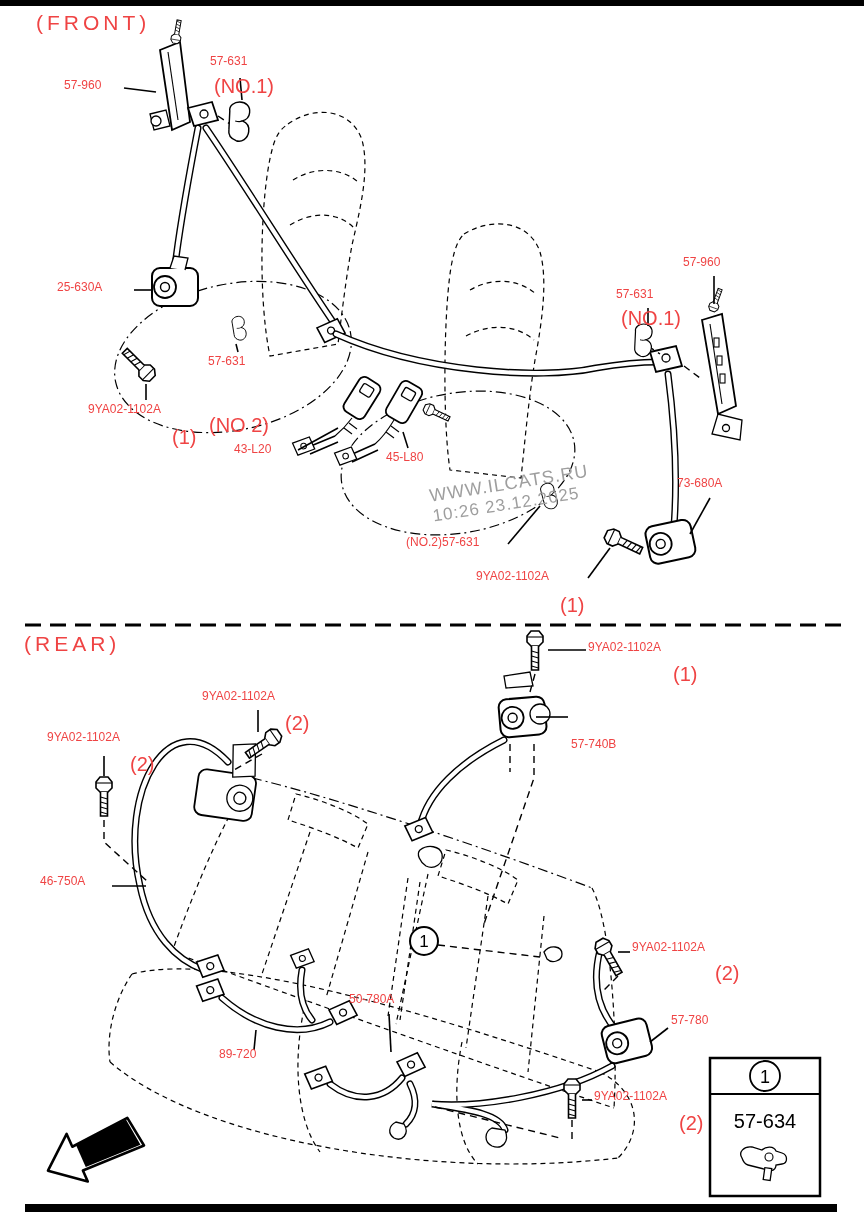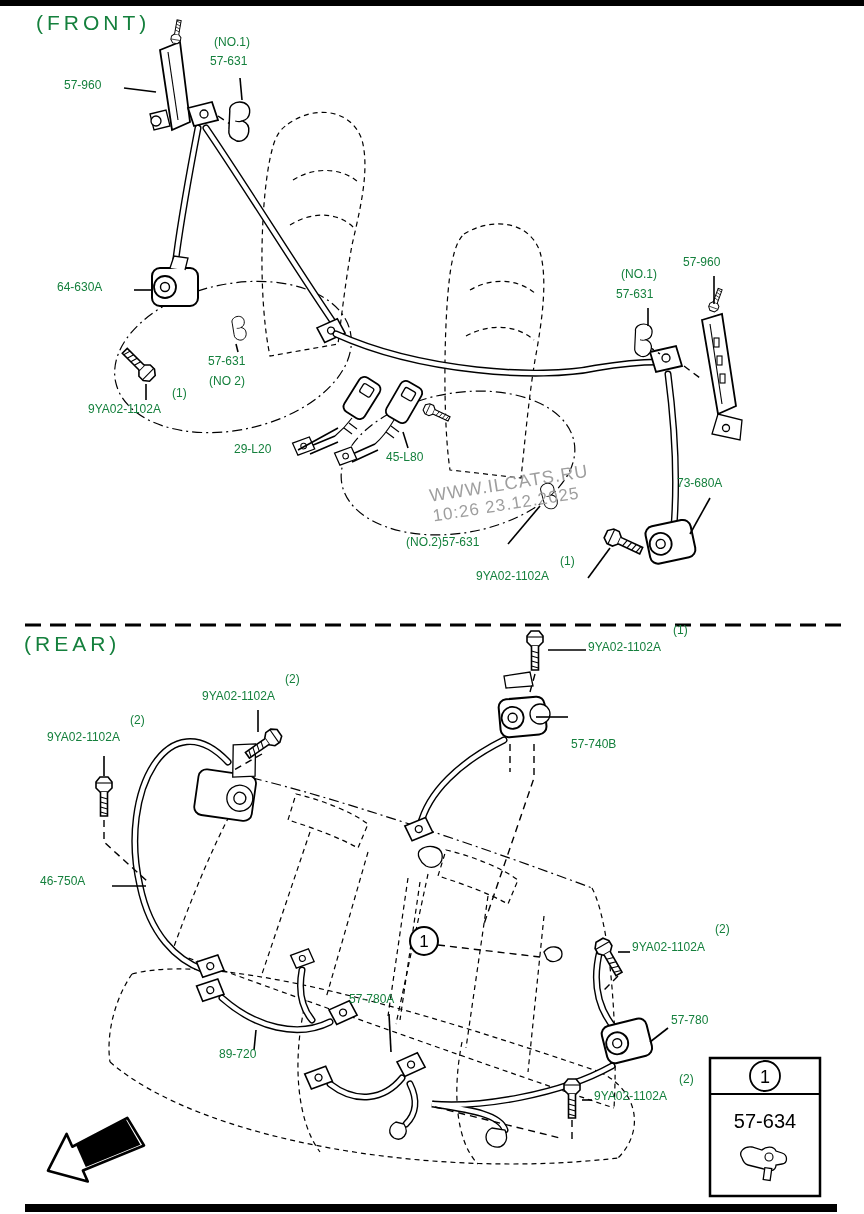--- a/index.html
+++ b/index.html
@@ -21,24 +21,24 @@
   .dashdot { stroke:#000; stroke-width:1.2; fill:none; stroke-dasharray:10 4 2 4; }
   .leader  { stroke:#000; stroke-width:1.6; fill:none; }
   .ldash   { stroke:#000; stroke-width:1.4; fill:none; stroke-dasharray:7 5; }
   .belt-o  { stroke:#000; stroke-width:7; fill:none; stroke-linecap:round; }
   .belt-i  { stroke:#fff; stroke-width:4.2; fill:none; stroke-linecap:round; }
   .sep     { stroke:#000; stroke-width:3; fill:none; stroke-dasharray:16 9; }
   .svgtxt  { font-family:"Liberation Sans", sans-serif; fill:#000; }
 
   
   .lbl, .q, .sec {
-    position:absolute; color:#15803d; white-space:nowrap; line-height:1.05;
+    position:absolute; color:#ef4444; white-space:nowrap; line-height:1.05;
   }
   .lbl { font-size:12px; }
-  .q   { font-size:12px; }
+  .q   { font-size:20px;margin-top:40px; }
   .sec { font-size:21px; letter-spacing:4px; }
   .watermark {
     position:absolute; left:428px; top:486px; color:#9e9e9e;
     transform:rotate(-9deg); transform-origin:left top; line-height:1.15;
     font-size:18px; letter-spacing:1px;
   }
   .watermark div:last-child { font-size:17px; }
 </style>
 </head>
 <body>
@@ -324,46 +324,46 @@
 
   <div class="watermark">
     <div>WWW.ILCATS.RU</div>
     <div>10:26 23.12.2025</div>
   </div>
 
   <div class="sec" style="left:36px;top:12px">(FRONT)</div>
   <div class="q" style="left:214px;top:36px">(NO.1)</div>
   <div class="lbl" style="left:210px;top:55px">57-631</div>
   <div class="lbl" style="left:64px;top:79px">57-960</div>
-  <div class="lbl" style="left:57px;top:281px">64-630A</div>
+  <div class="lbl" style="left:57px;top:281px">25-630A</div>
   <div class="lbl" style="left:208px;top:355px">57-631</div>
   <div class="q" style="left:209px;top:375px">(NO 2)</div>
   <div class="q" style="left:172px;top:387px">(1)</div>
   <div class="lbl" style="left:88px;top:403px">9YA02-1102A</div>
-  <div class="lbl" style="left:234px;top:443px">29-L20</div>
+  <div class="lbl" style="left:234px;top:443px">43-L20</div>
   <div class="lbl" style="left:386px;top:451px">45-L80</div>
   <div class="q" style="left:621px;top:268px">(NO.1)</div>
   <div class="lbl" style="left:616px;top:288px">57-631</div>
   <div class="lbl" style="left:683px;top:256px">57-960</div>
   <div class="lbl" style="left:677px;top:477px">73-680A</div>
   <div class="lbl" style="left:406px;top:536px">(NO.2)57-631</div>
   <div class="q" style="left:560px;top:555px">(1)</div>
   <div class="lbl" style="left:476px;top:570px">9YA02-1102A</div>
 
   <div class="sec" style="left:24px;top:633px">(REAR)</div>
   <div class="q" style="left:673px;top:624px">(1)</div>
   <div class="lbl" style="left:588px;top:641px">9YA02-1102A</div>
   <div class="lbl" style="left:571px;top:738px">57-740B</div>
   <div class="q" style="left:285px;top:673px">(2)</div>
   <div class="lbl" style="left:202px;top:690px">9YA02-1102A</div>
   <div class="q" style="left:130px;top:714px">(2)</div>
   <div class="lbl" style="left:47px;top:731px">9YA02-1102A</div>
   <div class="lbl" style="left:40px;top:875px">46-750A</div>
   <div class="q" style="left:715px;top:923px">(2)</div>
   <div class="lbl" style="left:632px;top:941px">9YA02-1102A</div>
-  <div class="lbl" style="left:349px;top:993px">57-780A</div>
+  <div class="lbl" style="left:349px;top:993px">50-780A</div>
   <div class="lbl" style="left:671px;top:1014px">57-780</div>
   <div class="lbl" style="left:219px;top:1048px">89-720</div>
   <div class="q" style="left:679px;top:1073px">(2)</div>
   <div class="lbl" style="left:594px;top:1090px">9YA02-1102A</div>
 
   <div class="bar bottom"></div>
 </div>
 
 </body></html>

